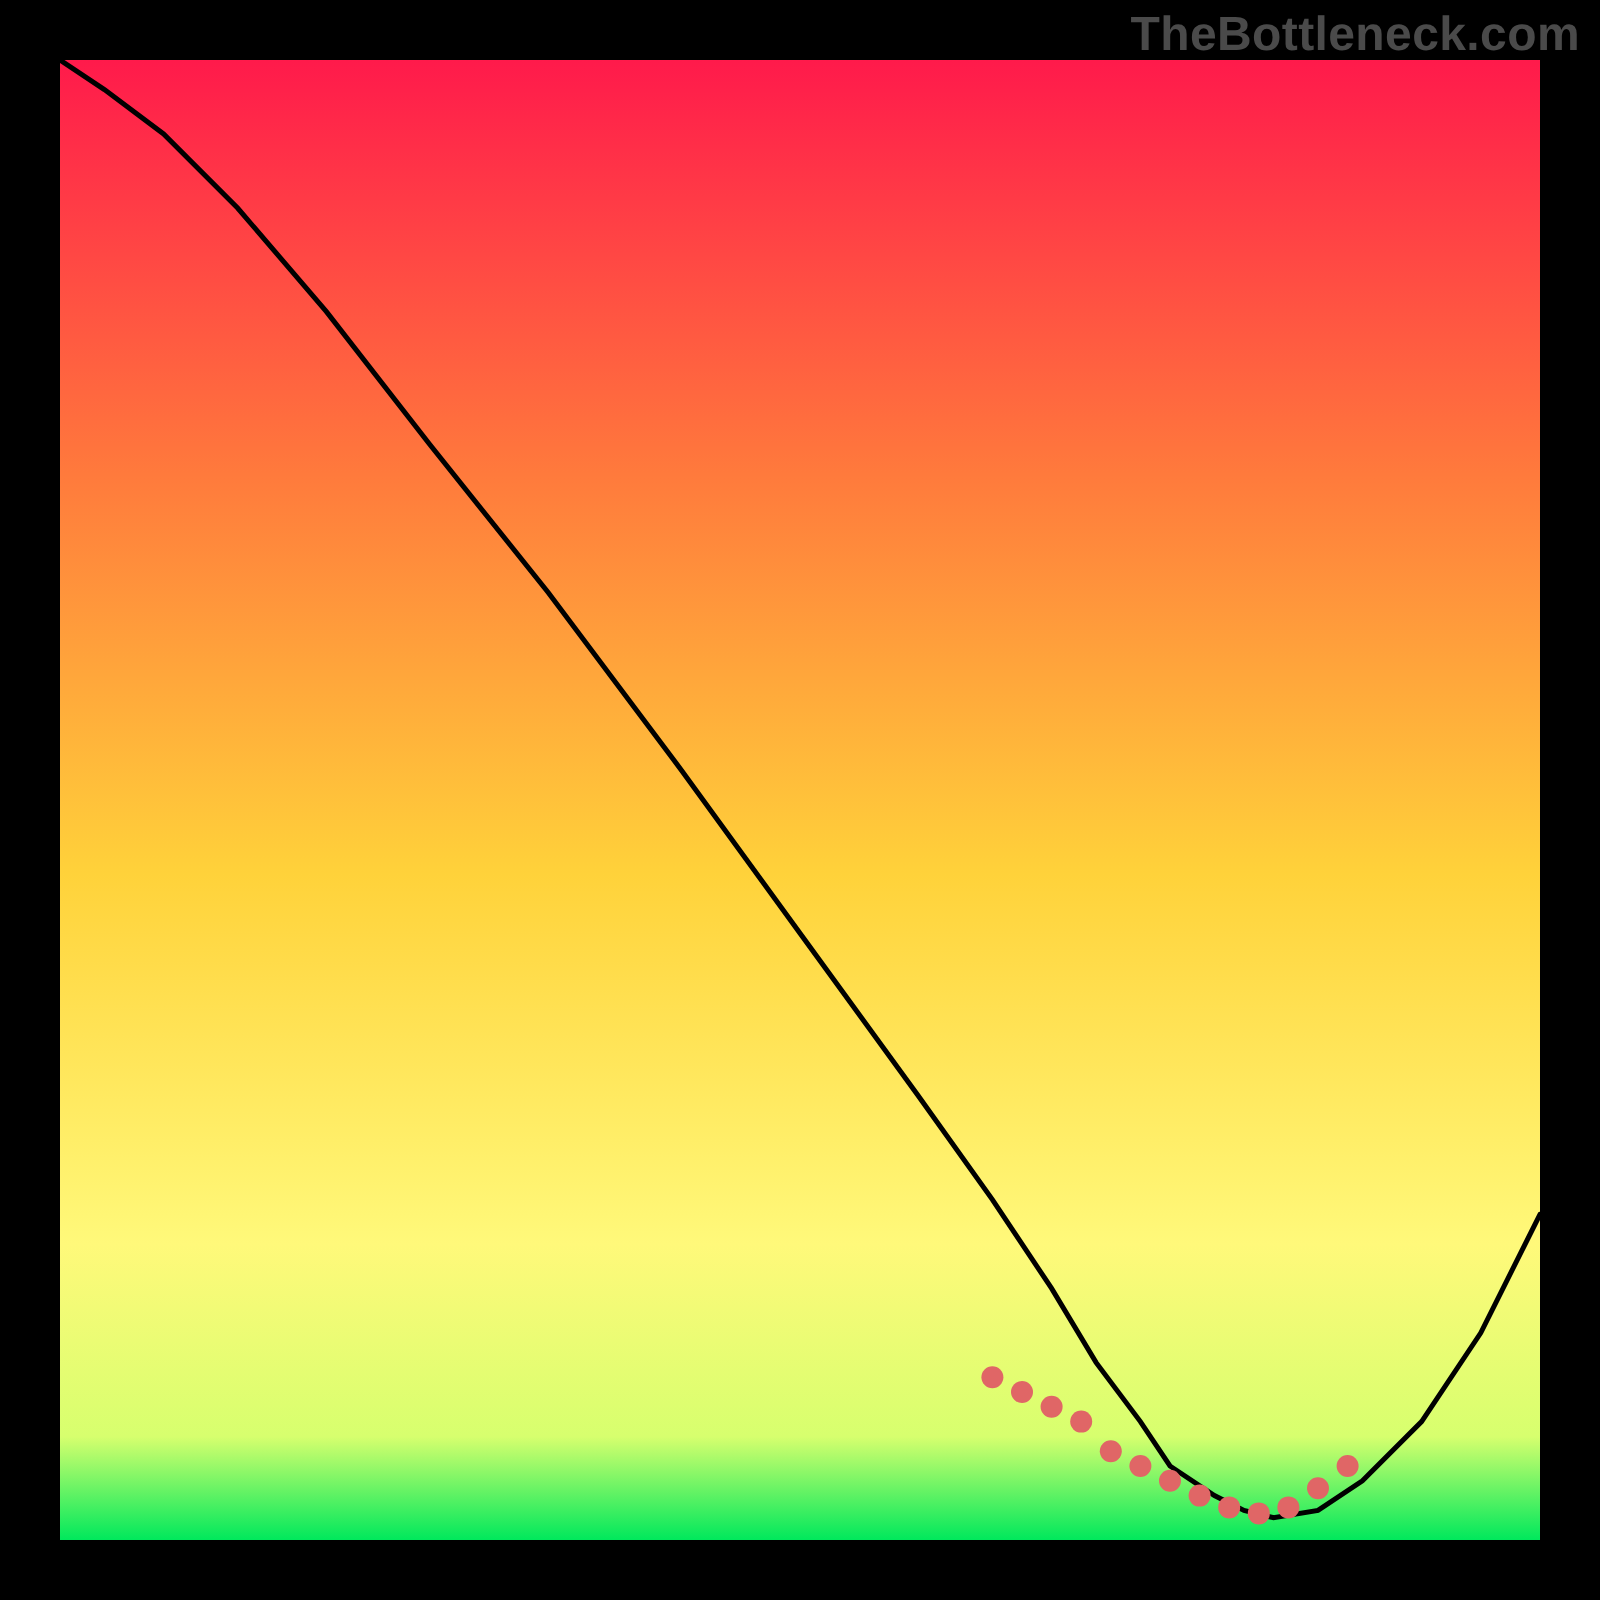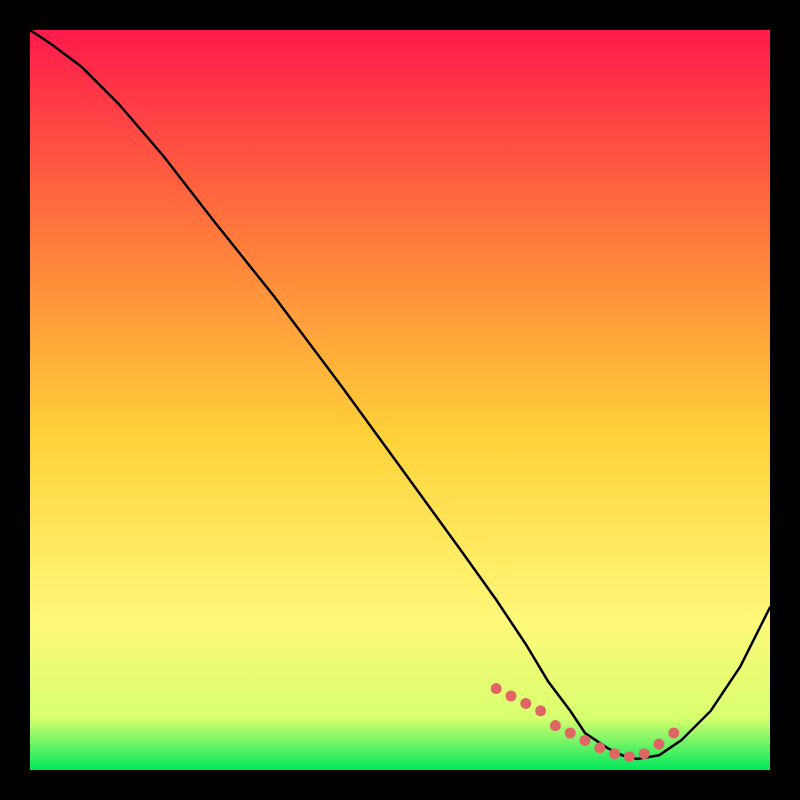--- a/index.html
+++ b/index.html
@@ -39,20 +39,21 @@
   svg {
     display: block;
     width: 100%;
     height: 100%;
   }
 </style>
 </head>
 <body>
 
 <div class="frame">
+  <div class="watermark">TheBottleneck.com</div>
 
   <div class="plot">
     <svg viewBox="0 0 740 740" preserveAspectRatio="none">
       <defs>
         <linearGradient id="bg-grad" x1="0" y1="0" x2="0" y2="1">
           <stop id="g0" offset="0%" stop-color="#ff1a4b"></stop>
           <stop id="g1" offset="28%" stop-color="#ff7a3c"></stop>
           <stop id="g2" offset="55%" stop-color="#ffd23a"></stop>
           <stop id="g3" offset="80%" stop-color="#fff97a"></stop>
           <stop id="g4" offset="93%" stop-color="#d7ff6e"></stop>

